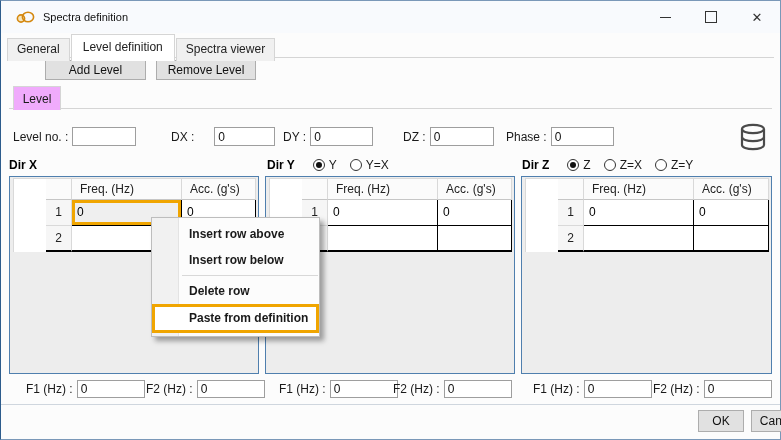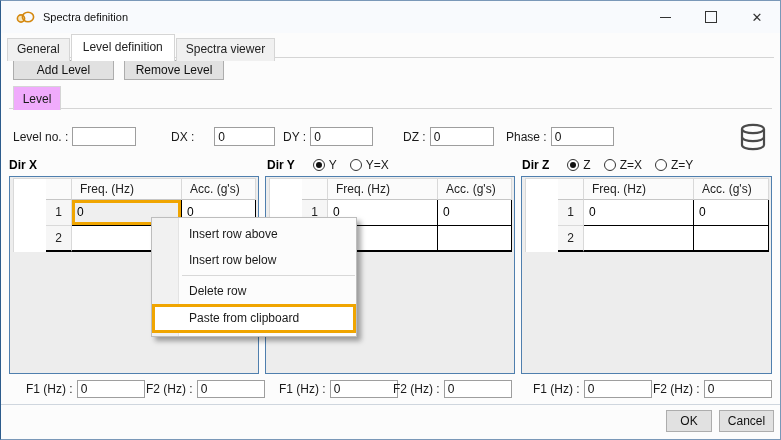--- a/index.html
+++ b/index.html
@@ -30,21 +30,21 @@
   .maintabs{position:absolute;left:6px;top:33px;display:flex;align-items:flex-end;z-index:2;}
   .maintab{
     background:#f0f0f0;border:1px solid #d5d5d5;border-bottom:none;
     padding:3px 9px 4px 9px;margin-right:1px;height:15px;color:#222;
   }
   .maintab.active{background:#fff;padding:5px 11px 5px 11px;height:16px;position:relative;z-index:3;}
   .maintabs-line{position:absolute;left:6px;right:6px;top:56px;border-top:1px solid #d5d5d5;z-index:1;}
   
   .btn{
     position:absolute;background:#e1e1e1;border:1px solid #adadad;
-    display:flex;align-items:center;justify-content:center;color:#111;box-sizing:border-box;
+    display:flex;align-items:center;justify-content:center;color:#111;box-sizing:border-box;margin-left:32px;
   }
   #btn-add{left:12px;top:59px;width:101px;height:20px;}
   #btn-remove{left:123px;top:59px;width:100px;height:20px;}
   
   .subtab{
     position:absolute;left:12px;top:85px;width:46px;height:23px;
     background:#f0abfc;border:1px solid #d5d5d5;border-bottom:none;
     display:flex;align-items:center;justify-content:center;z-index:2;
   }
   .subtab-line{position:absolute;left:8px;right:8px;top:107px;border-top:1px solid #d5d5d5;}
@@ -86,24 +86,25 @@
   .dg-c.selx{background:#efefef;box-shadow:inset 0 0 0 3px #F0A500;}
   
   .fgroup{position:absolute;top:379px;display:flex;align-items:center;gap:4px;}
   .finput{width:60px;height:16px;border:1px solid #9e9e9e;background:#fff;font-family:"Liberation Sans",sans-serif;font-size:12px;padding:0 3px;color:#111;}
   
   .footer-line{position:absolute;left:0;right:0;top:403px;border-top:1px solid #cfd6de;}
   #btn-ok{left:665px;top:409px;width:46px;height:22px;}
   #btn-cancel{left:718px;top:409px;width:55px;height:22px;}
   
   .ctxmenu{
-    position:absolute;left:150px;top:216px;width:206px;z-index:10;
+    position:absolute;left:150px;top:216px;width:169px;z-index:10;
     background:#fcfcfc;border:1px solid #bdbdbd;box-sizing:border-box;
     box-shadow:4px 4px 5px rgba(0,0,0,0.35);
     padding:3px 0;
+    font-weight:bold;
   }
   .ctxmenu::before{
     content:"";position:absolute;left:0;top:0;bottom:0;width:26px;
     background:#f1f1f1;border-right:1px solid #e3e3e3;
   }
   .ctxitem{position:relative;height:26px;line-height:26px;padding-left:37px;color:#1a1a1a;}
   .ctxsep{position:relative;border-top:1px solid #d8d8d8;margin:2px 1px 2px 30px;}
   .ctxitem.hl{
     border:3px solid #F0A500;height:23px;line-height:23px;padding-left:34px;background:#fff;
     box-sizing:content-box;margin:0;
@@ -281,16 +282,16 @@
 
   <div class="footer-line"></div>
   <div class="btn" id="btn-ok">OK</div>
   <div class="btn" id="btn-cancel">Cancel</div>
 
   <div class="ctxmenu">
     <div class="ctxitem">Insert row above</div>
     <div class="ctxitem">Insert row below</div>
     <div class="ctxsep"></div>
     <div class="ctxitem">Delete row</div>
-    <div class="ctxitem hl">Paste from clipboard</div>
+    <div class="ctxitem hl">Paste from definition</div>
   </div>
 
 </div>
 
 </body></html>

